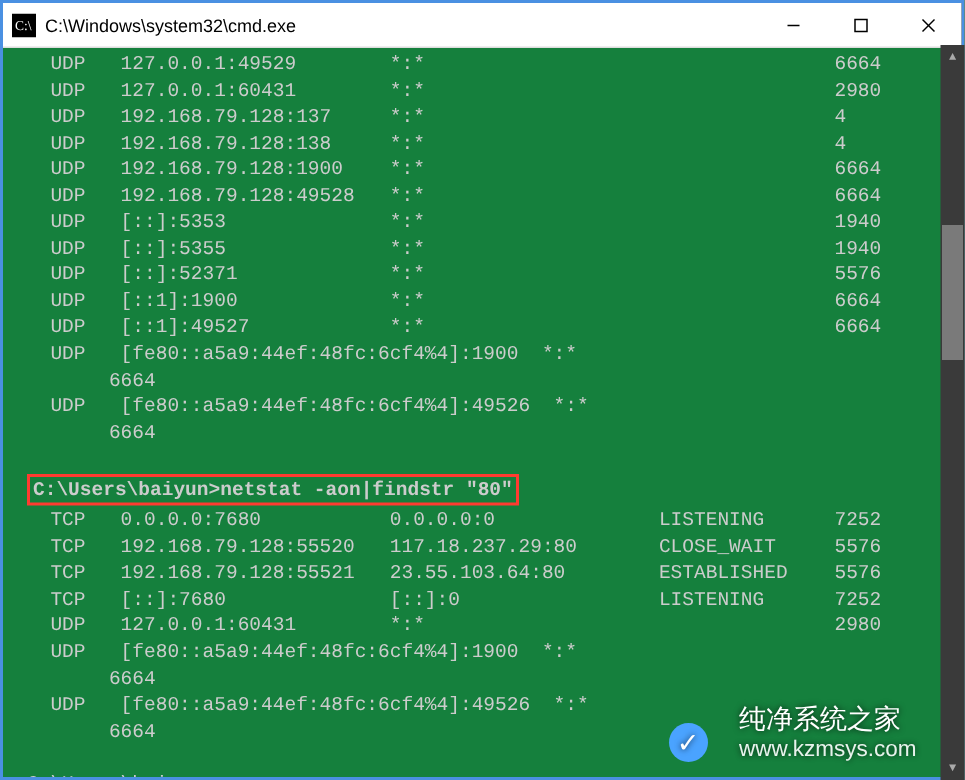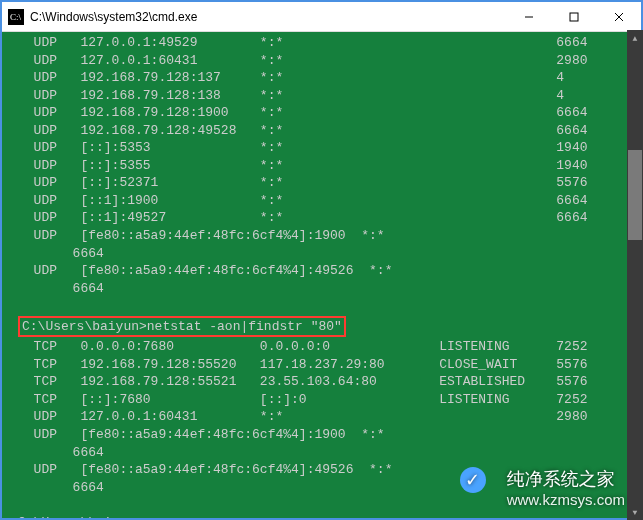--- a/index.html
+++ b/index.html
@@ -5,22 +5,22 @@
     * { margin: 0; padding: 0; box-sizing: border-box; }
     body { width: 643px; height: 520px; background: #f0f0f0; font-family: Consolas, 'Courier New', monospace; overflow: hidden; }
     .window { border: 2px solid #4a90e2; background: #000; height: 100%; display: flex; flex-direction: column; }
     .titlebar { background: #fff; height: 30px; display: flex; align-items: center; border-bottom: 1px solid #ddd; }
     .titlebar-icon { width: 16px; height: 16px; margin: 0 6px; display: flex; align-items: center; justify-content: center; }
     .titlebar-icon svg { display: block; }
     .title-text { font-family: Liberation Sans, sans-serif; font-size: 12px; color: #000; flex: 1; }
     .win-buttons { display: flex; height: 100%; }
     .win-btn { width: 45px; height: 100%; display: flex; align-items: center; justify-content: center; font-family: 'Segoe UI', sans-serif; font-size: 10px; color: #000; cursor: pointer; }
     .terminal { flex: 1; background: #15803d; color: #ccc; font-size: 13px; line-height: 1.35; padding: 2px 16px; overflow: hidden; position: relative; white-space: pre; }
-    .highlight-box { border: 2px solid #ff3b30; padding: 0 2px; margin: 1px 0; display: inline-block; }
-    .watermark { position: absolute; right: 18px; bottom: 12px; display: flex; align-items: flex-start; gap: 21px; font-family: 'Microsoft YaHei', sans-serif; font-size: 16px; color: #fff; text-shadow: 0 0 4px rgba(0,0,0,.8); pointer-events: none; }
+    .highlight-box { border: 2px solid #ff3b30; padding: 0 2px; margin: 1px 0; display: inline-block; font-weight: bold; }
+    .watermark { position: absolute; right: 32px; bottom: 12px; display: flex; align-items: flex-end; gap: 21px; font-family: 'Microsoft YaHei', sans-serif; font-size: 16px; color: #fff; text-shadow: 0 0 4px rgba(0,0,0,.8); pointer-events: none; }
     .wm-badge { width: 26px; height: 26px; border-radius: 50%; background: #4aa3ff; display: flex; align-items: center; justify-content: center; color: #fff; font-size: 18px; }
     .wm-badge::after { content: '✓'; }
     .scrollbar { position: absolute; right: 0; top: 30px; bottom: 0; width: 16px; background: #3a3a3a; }
     .scrollthumb { position: absolute; left: 1px; right: 1px; top: 120px; height: 90px; background: #7a7a7a; }
     .scroll-up, .scroll-down { position: absolute; left: 0; right: 0; height: 16px; display: flex; align-items: center; justify-content: center; color: #aaa; font-size: 8px; }
     .scroll-up { top: 0; }
     .scroll-down { bottom: 0; }
   </style>
 </head>
 <body>

